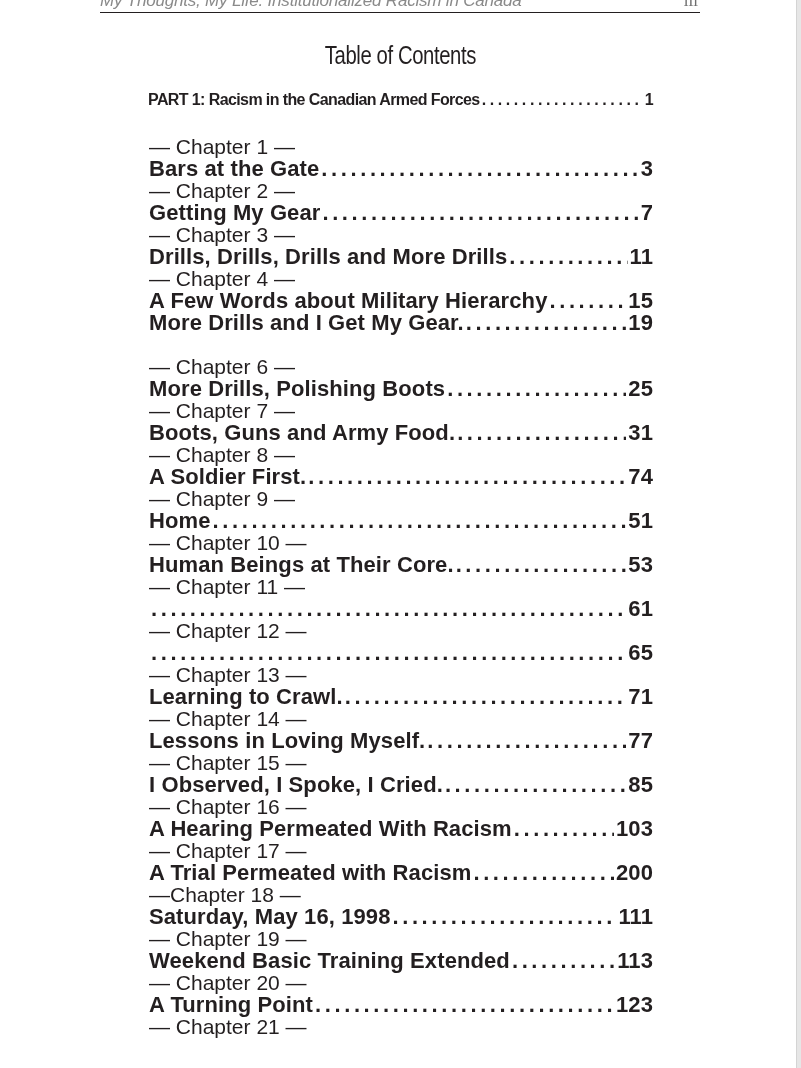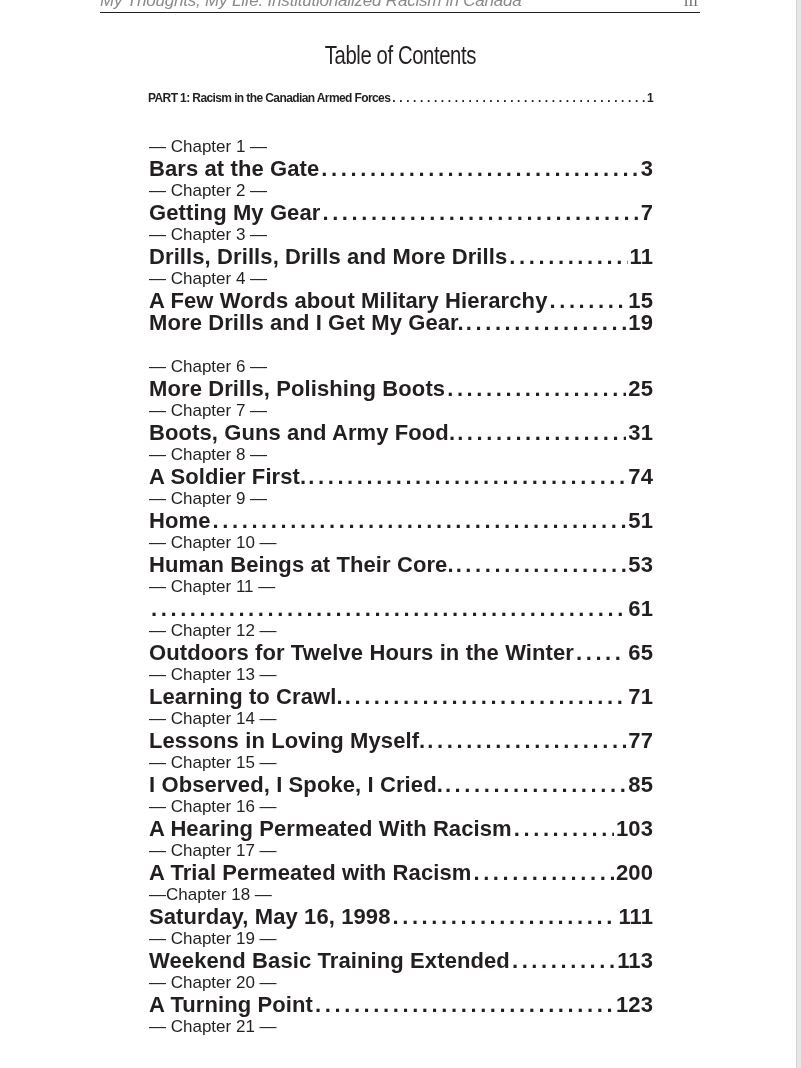--- a/index.html
+++ b/index.html
@@ -25,29 +25,29 @@
     font-size: 17px; color: #6d6d6d; font-family: "Liberation Serif", serif;
   }
   .toc-title {
     position: absolute; left: 0; width: 801px; top: 40px; text-align: center;
     font-family: "Liberation Sans", sans-serif; font-size: 26px; font-weight: normal;
     transform: scaleX(0.78); transform-origin: 400px 0; letter-spacing: -0.5px;
     color: #231f20;
   }
   .part {
     position: absolute; left: 148px; top: 91px; width: 505px; height: 24px;
-    display: flex; align-items: baseline; font-weight: 900; font-size: 12px;
+    display: flex; align-items: baseline; font-weight: 900; font-size: 16px;
     letter-spacing: -0.6px;
   }
   .toc {
     position: absolute; left: 149px; top: 136px; width: 504px;
   }
   .entry { height: 44px; }
   .chap {
-    height: 22px; line-height: 22px; font-size: 17px; color: #231f20;
+    height: 22px; line-height: 22px; font-size: 21px; color: #231f20;
   }
   .row {
     height: 22px; line-height: 22px; display: flex; align-items: baseline;
     font-weight: bold; font-size: 22px; letter-spacing: 0.1px;
   }
   .row .label, .part .label { white-space: nowrap; flex: 0 0 auto; }
   .row .dots, .part .dots {
     flex: 1 1 auto; overflow: hidden; white-space: nowrap;
     letter-spacing: 3.6px; margin: 0 2px;
   }
@@ -154,21 +154,20 @@
     <div class="entry">
       <div class="chap">— Chapter 11 —</div>
       <div class="row">
         <span class="dots">................................................................................................</span>
         <span class="num">61</span>
       </div>
     </div>
     <div class="entry">
       <div class="chap">— Chapter 12 —</div>
       <div class="row">
-        <span class="label">Outdoors for Twelve Hours in the Winter</span>
         <span class="dots">................................................................................................</span>
         <span class="num">65</span>
       </div>
     </div>
     <div class="entry">
       <div class="chap">— Chapter 13 —</div>
       <div class="row">
         <span class="label">Learning to Crawl.</span>
         <span class="dots">................................................................................................</span>
         <span class="num">71</span>

